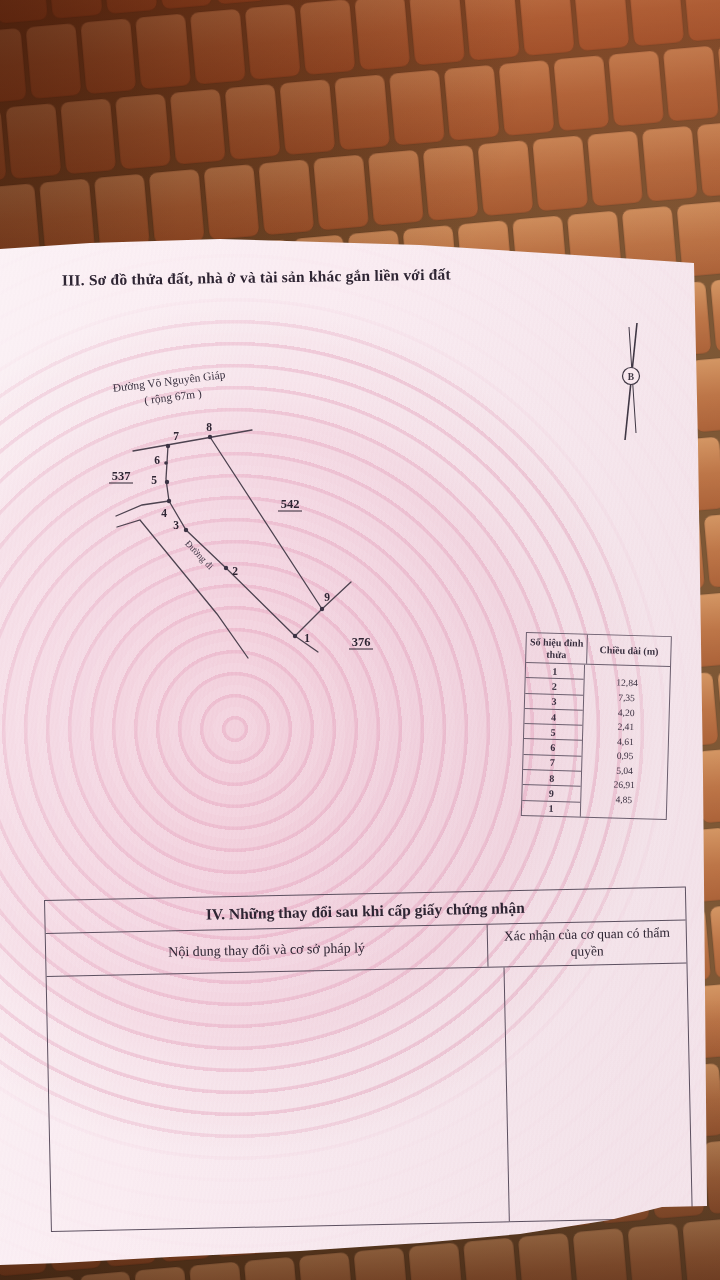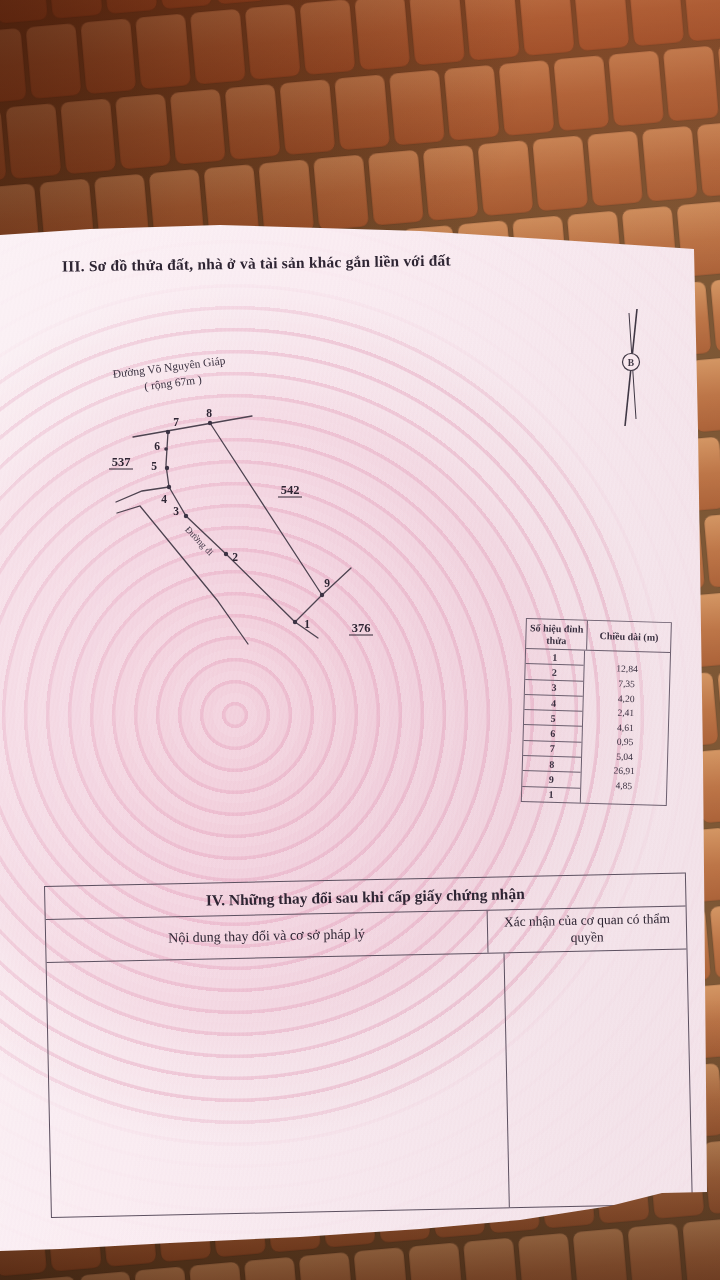--- a/index.html
+++ b/index.html
@@ -18,21 +18,21 @@
   .page{position:absolute;inset:0;
     clip-path:polygon(0 235px,90px 229px,220px 225px,420px 231px,560px 240px,694px 249px,
       698px 430px,703px 760px,707px 1192px,662px 1193px,610px 1206px,520px 1220px,
       420px 1229px,300px 1237px,170px 1243px,60px 1249px,0 1251px);
     background:
       linear-gradient(103deg, rgba(255,255,255,0.32) 0%, rgba(255,255,255,0) 38%, rgba(130,60,85,0.06) 88%),
       radial-gradient(circle at 235px 715px, rgba(249,233,240,0) 0 396px, rgba(250,236,242,0.92) 434px, rgba(252,240,245,0.95) 100%),
       repeating-radial-gradient(circle at 235px 715px, rgba(236,178,200,0) 0 9px, rgba(231,166,192,0.45) 10px 13px, rgba(247,226,234,0.22) 13px 22px),
       radial-gradient(circle at 235px 715px, rgba(240,196,212,0.65) 0 120px, rgba(235,176,200,0.40) 150px, rgba(238,188,207,0.33) 300px, rgba(244,214,226,0.18) 345px, rgba(244,214,226,0) 420px),
       #f8e8ee;
-    filter:drop-shadow(5px 9px 10px rgba(45,18,4,0.5));}
+    filter:drop-shadow(5px 9px 10px rgba(45,18,4,0.5));margin-top:14px;}
   .page-texture{position:absolute;inset:0;pointer-events:none;opacity:.5;
     background:repeating-linear-gradient(100deg, rgba(255,255,255,0.07) 0 2px, rgba(0,0,0,0.008) 2px 4px);}
   
   .s3-title{position:absolute;left:62px;top:254px;width:460px;
     font-size:15.5px;font-weight:bold;color:#2e2533;transform:rotate(-0.9deg);letter-spacing:.2px;}
   
   .diagram{position:absolute;left:0;top:0;width:720px;height:1280px;}
   
   .mtable{position:absolute;left:524px;top:616px;width:150px;height:188px;
     transform:rotate(1.6deg);transform-origin:top left;color:#3a3040;}

